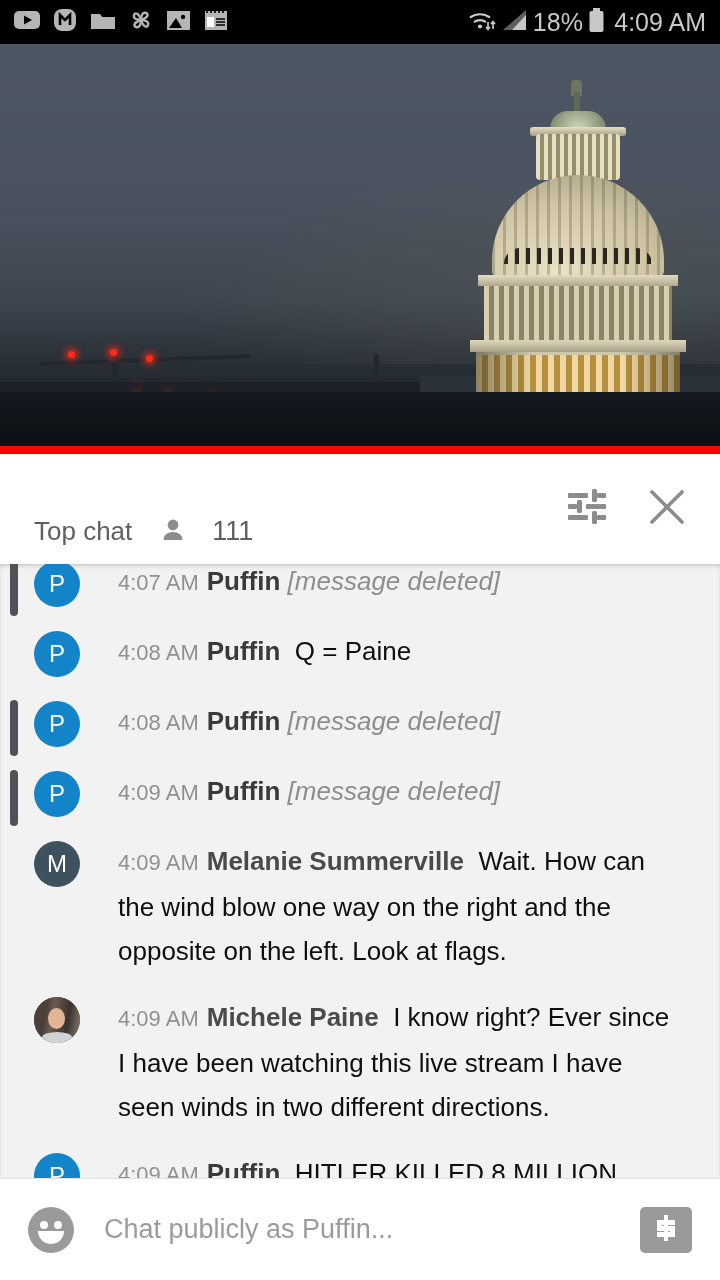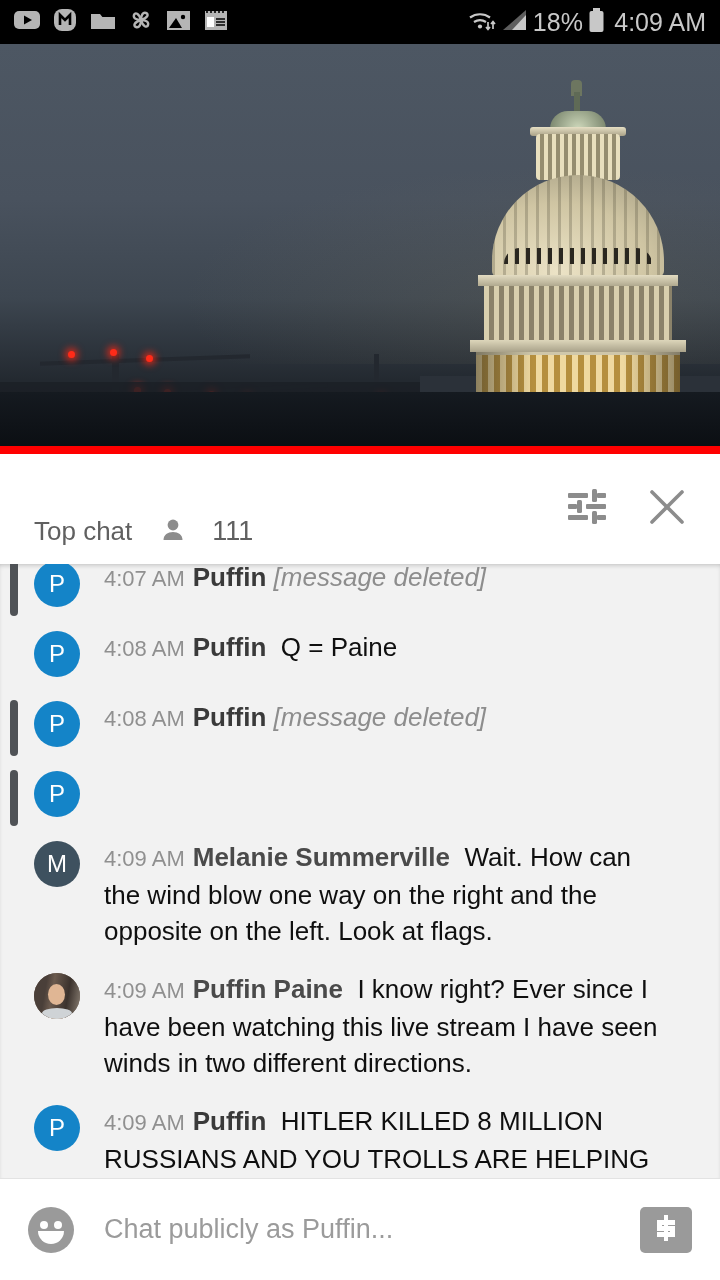--- a/index.html
+++ b/index.html
@@ -159,21 +159,21 @@
   }
   .photo-face {
     position:absolute; left:14px; top:11px; width:17px; height:21px;
     border-radius:50%; background:#e0b694;
   }
   .photo-shirt {
     position:absolute; left:8px; bottom:0; width:30px; height:11px;
     background:#cfd3d6; border-radius:50% 50% 0 0;
   }
   .msg-body {
-    margin-left:24px; font-size:26px; line-height:36px; color:#111111;
+    margin-left:38px; font-size:26px; line-height:44px; color:#111111;
     max-width:560px;
   }
   .ts { color:#909090; font-size:22px; margin-right:8px; }
   .author { font-weight:bold; color:#3a3a3a; }
   .author.muted { color:#4a4a4a; }
   .text { color:#0f0f0f; }
   .deleted { font-style:italic; color:#8d8d8d; }
 
   
   .input-bar {
@@ -401,39 +401,42 @@
       <div class="msg-body">
         <span class="ts">4:08 AM</span><span class="author">Puffin</span> <span class="deleted">[message deleted]</span>
       </div>
     </div>
 
     <div class="msg">
       <div class="modbar"></div>
       <div class="avatar blue">
           <span>P</span>
         </div>
+      <div class="msg-body">
+        <span class="ts">4:09 AM</span><span class="author">Puffin</span> <span class="deleted">[message deleted]</span>
+      </div>
     </div>
 
     <div class="msg">
       <div class="avatar slate">
           <span>M</span>
         </div>
       <div class="msg-body">
         <span class="ts">4:09 AM</span><span class="author muted">Melanie Summerville</span>&nbsp; <span class="text">Wait. How can the wind blow one way on the right and the opposite on the left. Look at flags.</span>
       </div>
     </div>
 
     <div class="msg">
       <div class="avatar photo">
         <span class="photo-hair"></span>
         <span class="photo-face"></span>
         <span class="photo-shirt"></span>
       </div>
       <div class="msg-body">
-        <span class="ts">4:09 AM</span><span class="author muted">Puffin Paine</span>&nbsp; <span class="text">I know right? Ever since I have been watching this live stream I have seen winds in two different directions.</span>
+        <span class="ts">4:09 AM</span><span class="author muted">Michele Paine</span>&nbsp; <span class="text">I know right? Ever since I have been watching this live stream I have seen winds in two different directions.</span>
       </div>
     </div>
 
     <div class="msg">
       <div class="avatar blue">
           <span>P</span>
         </div>
       <div class="msg-body">
         <span class="ts">4:09 AM</span><span class="author">Puffin</span>&nbsp; <span class="text">HITLER KILLED 8 MILLION RUSSIANS AND YOU TROLLS ARE HELPING HITLER 2, TRUMP???</span>
       </div>

